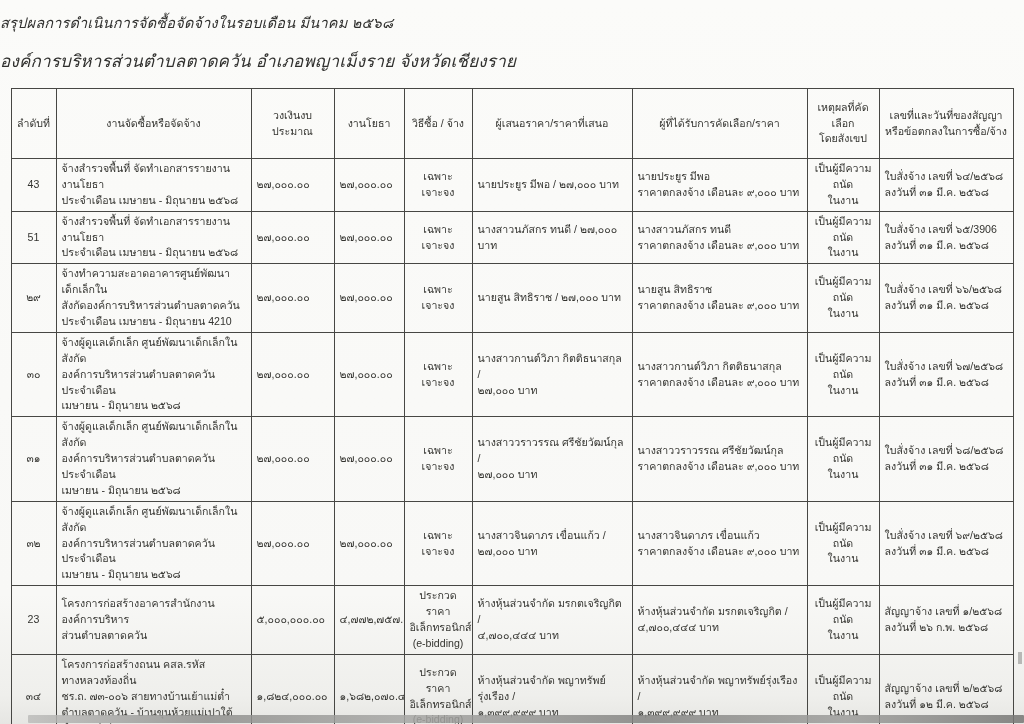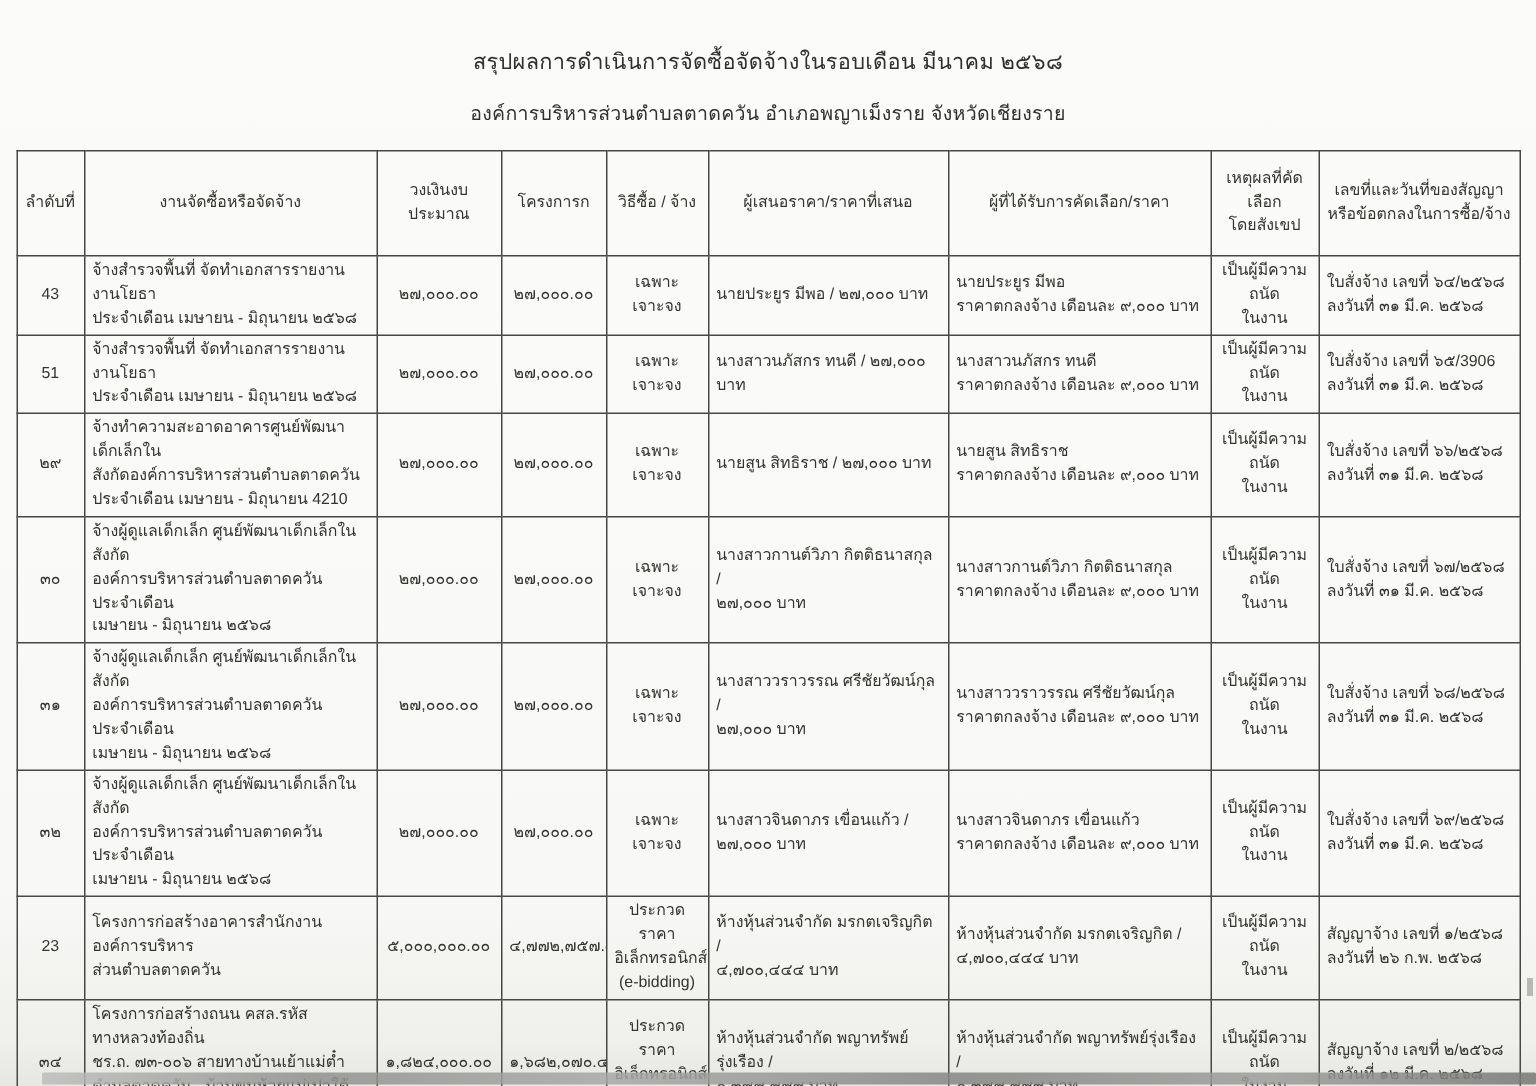--- a/index.html
+++ b/index.html
@@ -2,38 +2,38 @@
 <html><head>
 <meta charset="utf-8">
 <style>
   html,body{margin:0;padding:0;}
   body{
     width:1024px;height:724px;position:relative;overflow:hidden;
     background:linear-gradient(180deg,#fbfbf9 0%,#f8f8f6 82%,#efefec 96%,#e6e6e3 100%);
     font-family:"Liberation Sans", sans-serif;
     color:#30302e;
   }
-  .page-titles{padding-top:29px;text-align:center;}
+  .page-titles{padding-top:11px;font-style:italic;}
   .page-titles .t1{font-size:14.5px;letter-spacing:.2px;margin:0 0 13px 0;font-weight:normal;}
-  .page-titles .t2{font-size:13px;letter-spacing:.2px;margin:0;font-weight:normal;}
+  .page-titles .t2{font-size:17px;letter-spacing:.2px;margin:0;font-weight:normal;}
   table.doc{
     border-collapse:collapse;table-layout:fixed;
     width:1002px;margin:14px auto 0 auto;
     background:transparent;
   }
   table.doc th, table.doc td{
     border:1px solid #474744;
     font-size:10.6px;line-height:1.5;
     padding:2px 5px;vertical-align:middle;
     font-weight:normal;color:#33332f;
     overflow:hidden;
   }
   table.doc th{text-align:center;}
   .c{text-align:center;}
-  .r{text-align:center;padding-right:4px;}
+  .r{text-align:left;padding-right:4px;}
   .l{text-align:left;}
   .pre{white-space:pre-line;}
   tr.hdr{height:70px;}
   tr.h52{height:52px;}
   tr.h60{height:60px;}
   tr.h63{height:63px;}
   tr.h68{height:68px;}
   .scan-edge-bottom{
     position:absolute;left:28px;right:0;bottom:1px;height:8px;
     background:linear-gradient(90deg,#bdbdbb 0%,#8f8f8d 18%,#a7a7a5 38%,#848482 62%,#9d9d9b 82%,#767674 100%);
@@ -62,21 +62,21 @@
       <col style="width:160px">
     <col style="width:175px">
       <col style="width:72px">
       <col style="width:134px">
   </colgroup>
   <tbody>
       <tr class="hdr">
     <th class="pre">ลำดับที่</th>
     <th class="pre">งานจัดซื้อหรือจัดจ้าง</th>
     <th class="pre">วงเงินงบประมาณ</th>
-    <th class="pre">โครงการก</th>
+    <th class="pre">งานโยธา</th>
     <th class="pre">วิธีซื้อ / จ้าง</th>
     <th class="pre">ผู้เสนอราคา/ราคาที่เสนอ</th>
     <th class="pre">ผู้ที่ได้รับการคัดเลือก/ราคา</th>
     <th class="pre">เหตุผลที่คัดเลือก
 โดยสังเขป</th>
     <th class="pre">เลขที่และวันที่ของสัญญา
 หรือข้อตกลงในการซื้อ/จ้าง</th>
   </tr>
   <tr class="h52">
     <td class="c">43</td>

